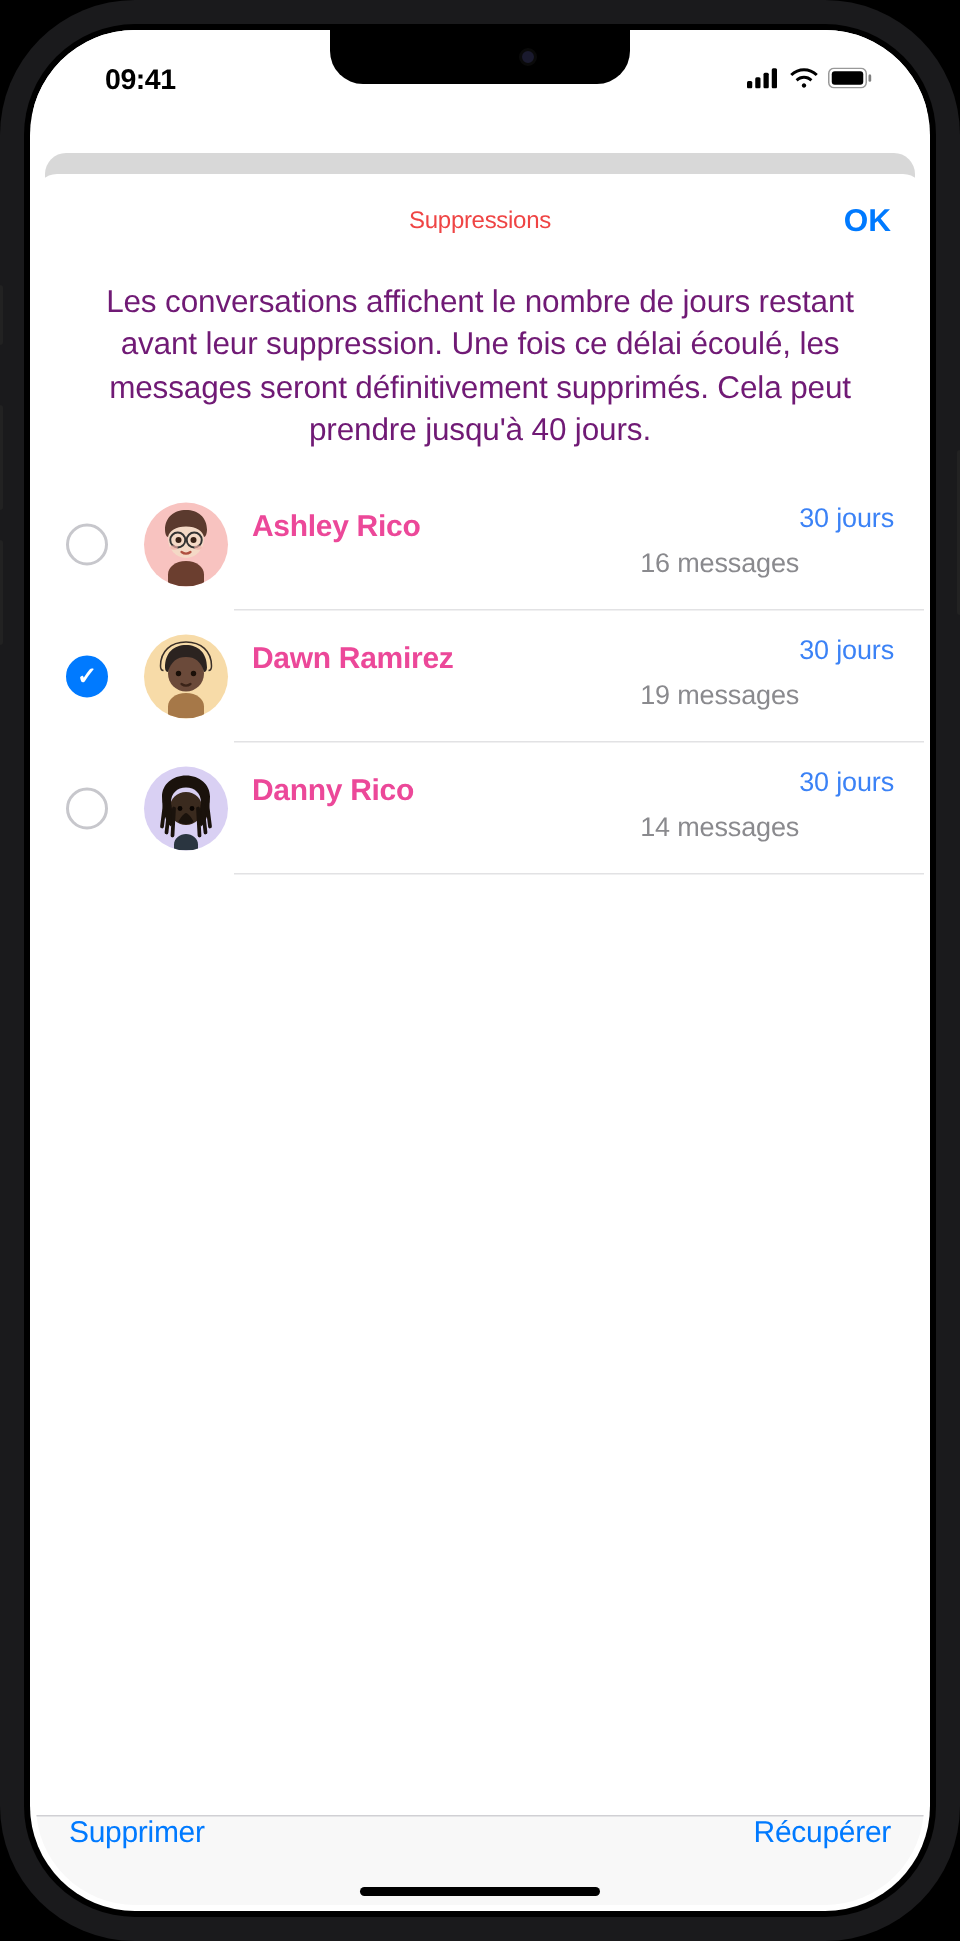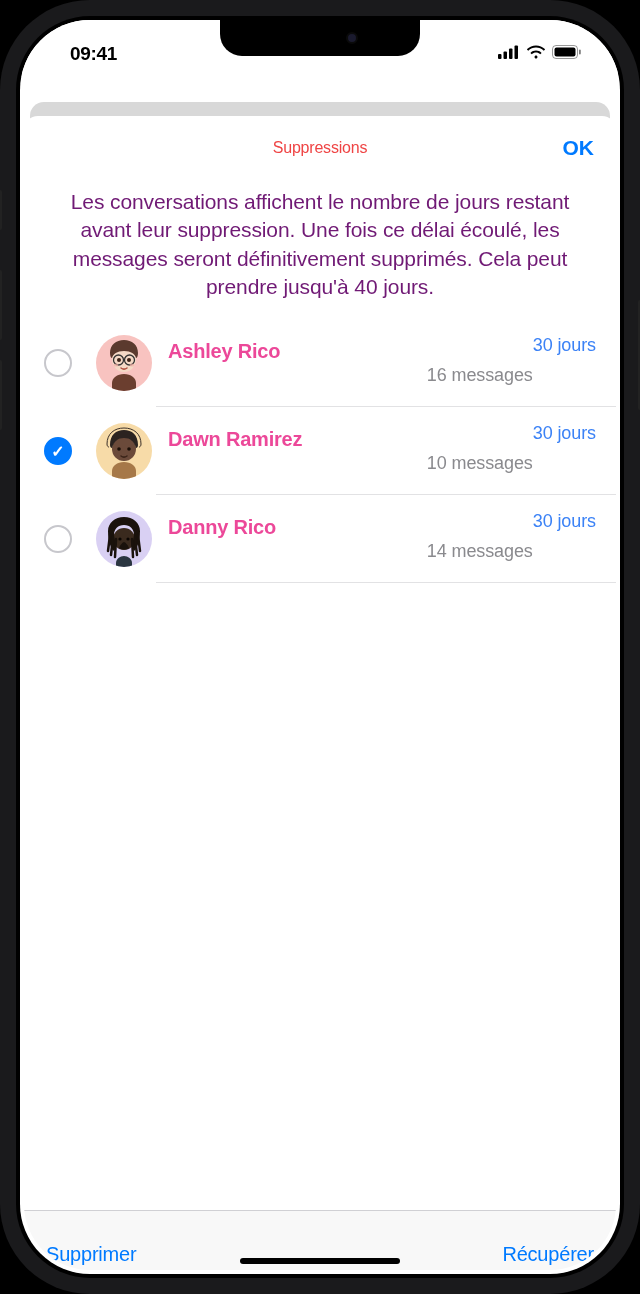--- a/index.html
+++ b/index.html
@@ -231,21 +231,21 @@
       font-size: 18px;
       color: #3b82f6;
       align-self: flex-start;
       margin-top: 6px;
       letter-spacing: -0.1px;
     }
     .toolbar {
       height: 60px;
       border-top: 1px solid #d0d0d4;
       display: flex;
-      align-items: flex-end;
+      align-items: flex-start;
       justify-content: space-between;
       padding: 0 22px 4px;
       background: #f8f8f8;
     }
     .toolbar-btn {
       font-size: 20px;
       color: #007aff;
       letter-spacing: -0.2px;
     }
     .home-indicator {
@@ -346,21 +346,21 @@
                   <path d="M14 22c0-10 6-15 14-15s14 5 14 15c0 2-1 3-2 3-2-7-6-10-12-10s-10 3-12 10c-1 0-2-1-2-3z" fill="#2b2320"></path>
                   <path d="M13 24c-1 0-2-1-2-3 0-10 7-16 17-16s17 6 17 16c0 2-1 3-2 3" fill="none" stroke="#3a2f28" stroke-width="1"></path>
                   <circle cx="23" cy="26" r="1.8" fill="#1a0f08"></circle>
                   <circle cx="33" cy="26" r="1.8" fill="#1a0f08"></circle>
                   <path d="M25 33c2 1.5 4 1.5 6 0" stroke="#3a2318" stroke-width="1.5" fill="none" stroke-linecap="round"></path>
                   <path d="M16 56v-8c0-5 5-9 12-9s12 4 12 9v8z" fill="#a67848"></path>
                 </svg>
             </div>
             <div class="row-text">
               <div class="row-name">Dawn Ramirez</div>
-              <div class="row-sub">10 messages</div>
+              <div class="row-sub">19 messages</div>
             </div>
             <div class="row-days">30 jours</div>
             <div class="row-divider"></div>
           </div>
 
           <div class="row">
             <div class="checkbox"></div>
             <div class="avatar avatar-purple">
               <svg width="56" height="56" viewBox="0 0 56 56">
                   <ellipse cx="28" cy="28" rx="11" ry="11" fill="#3a2a1e"></ellipse>

